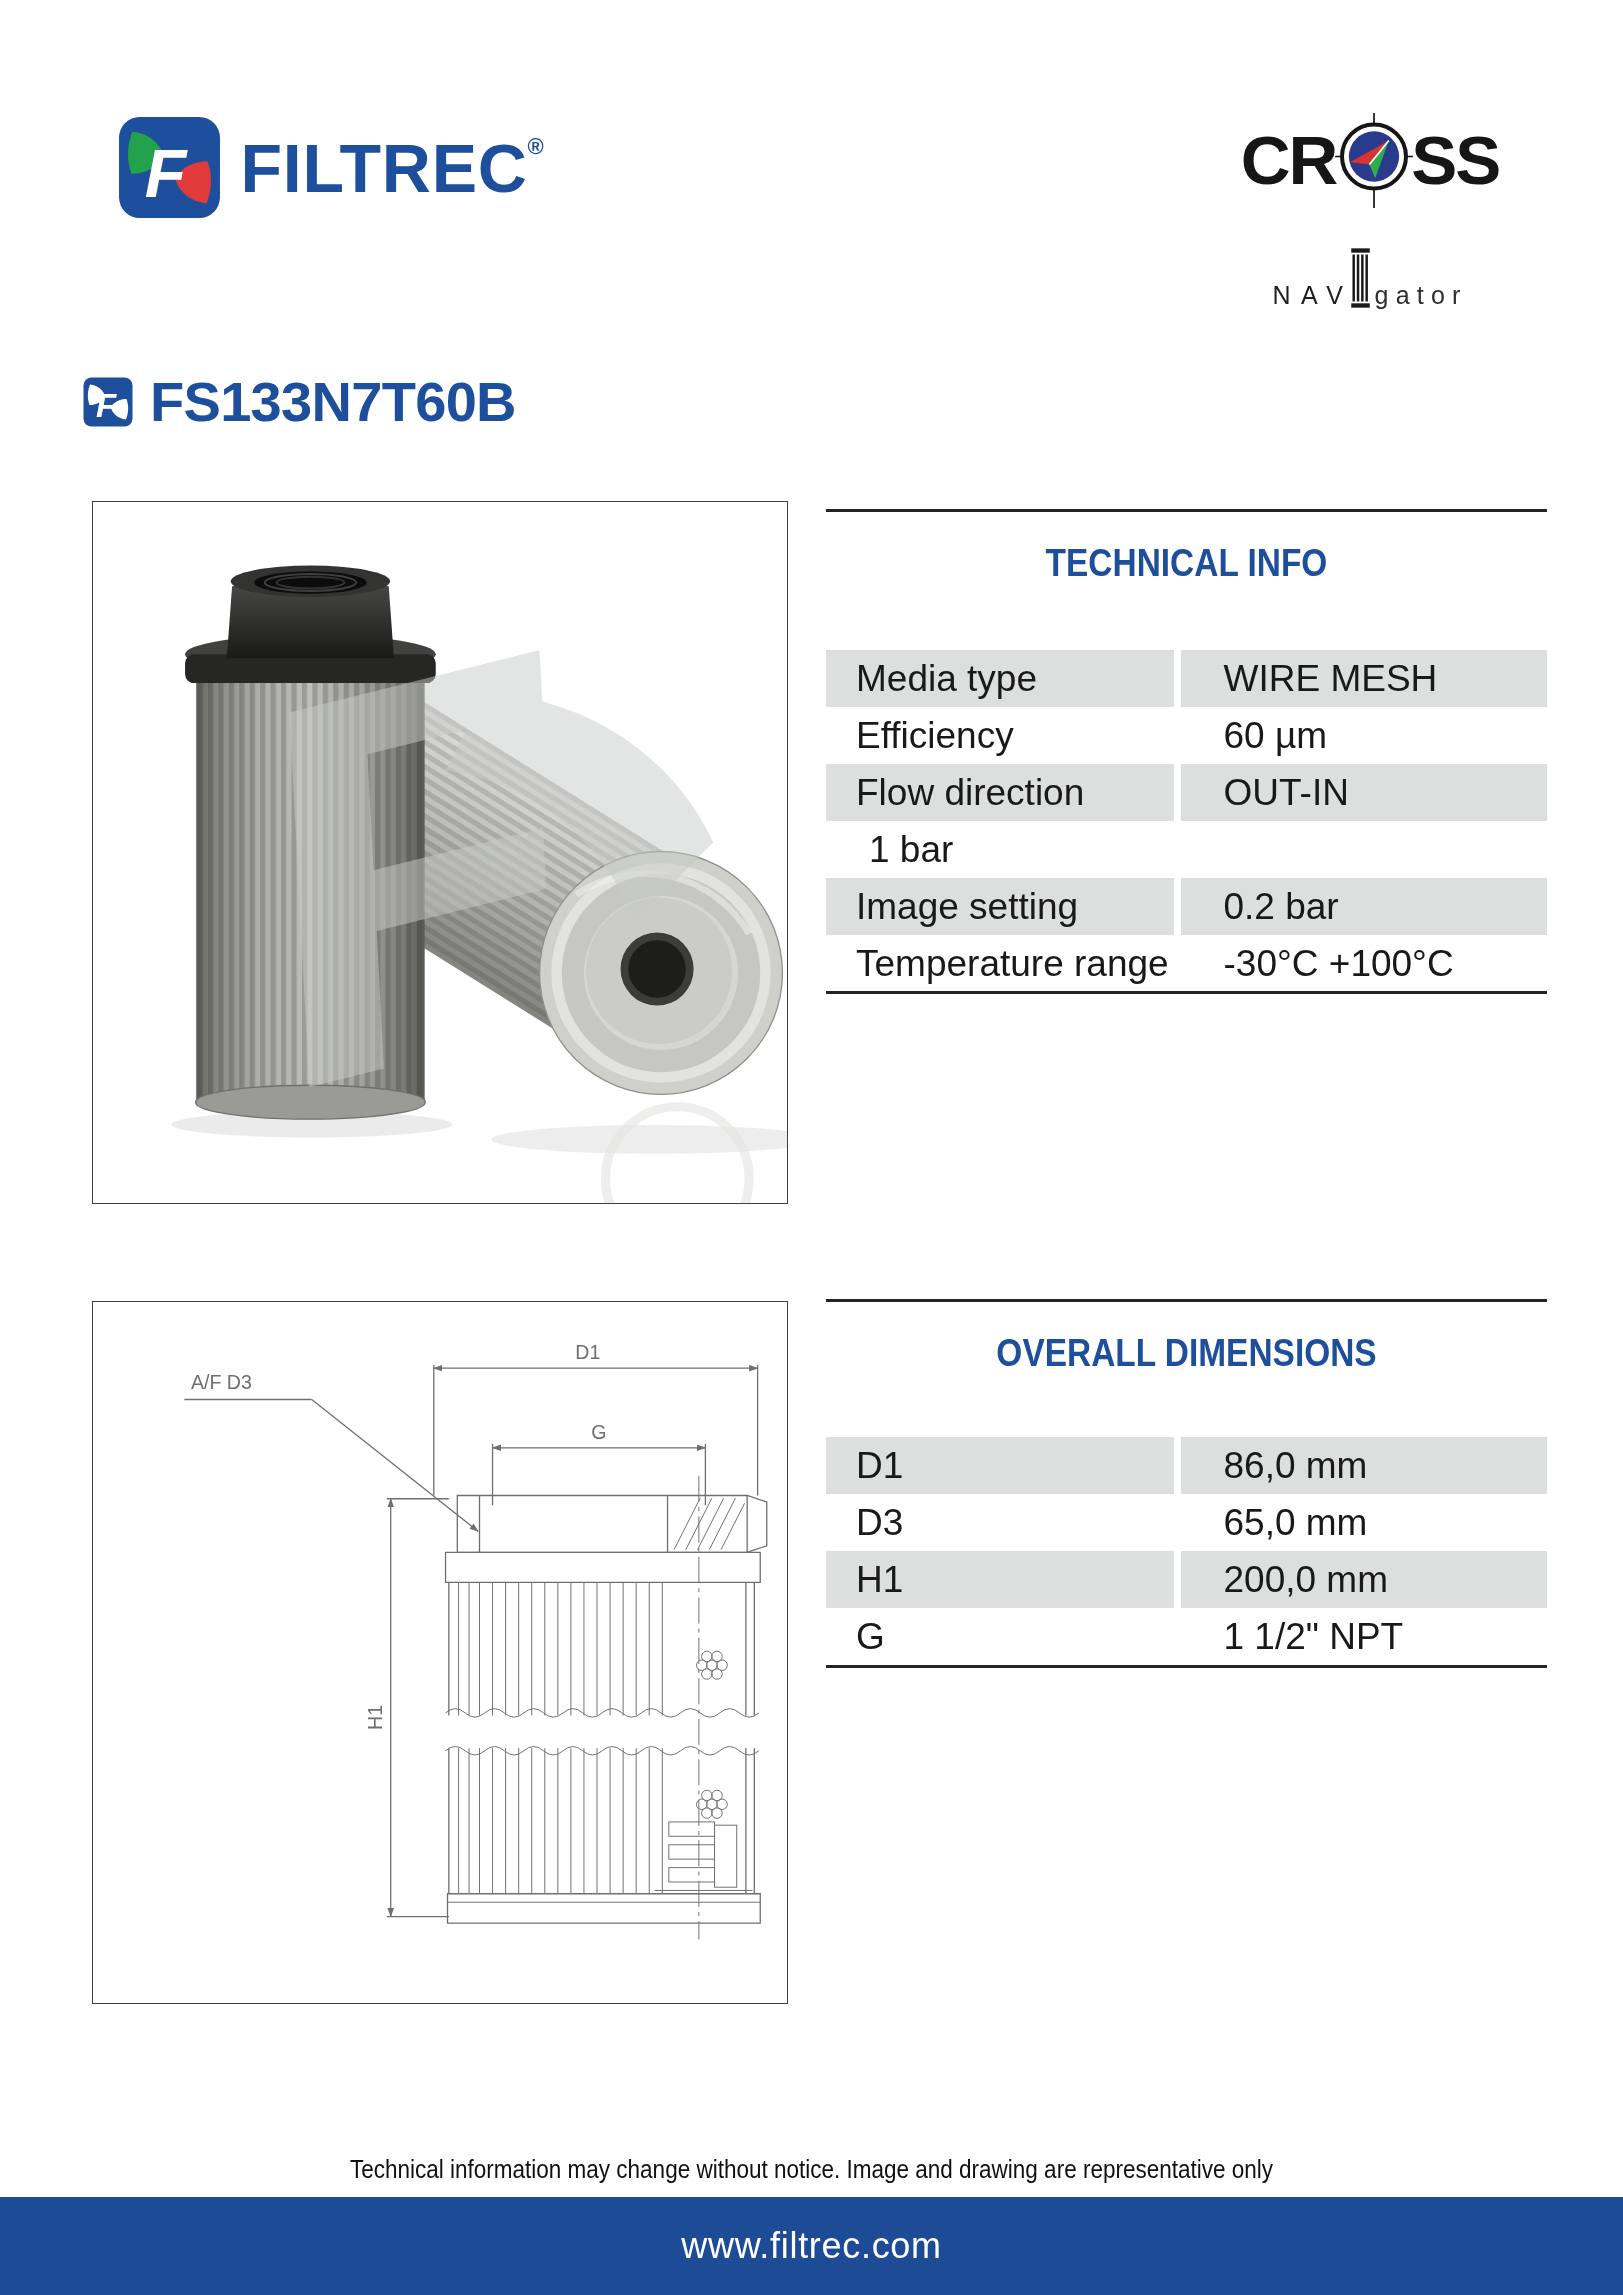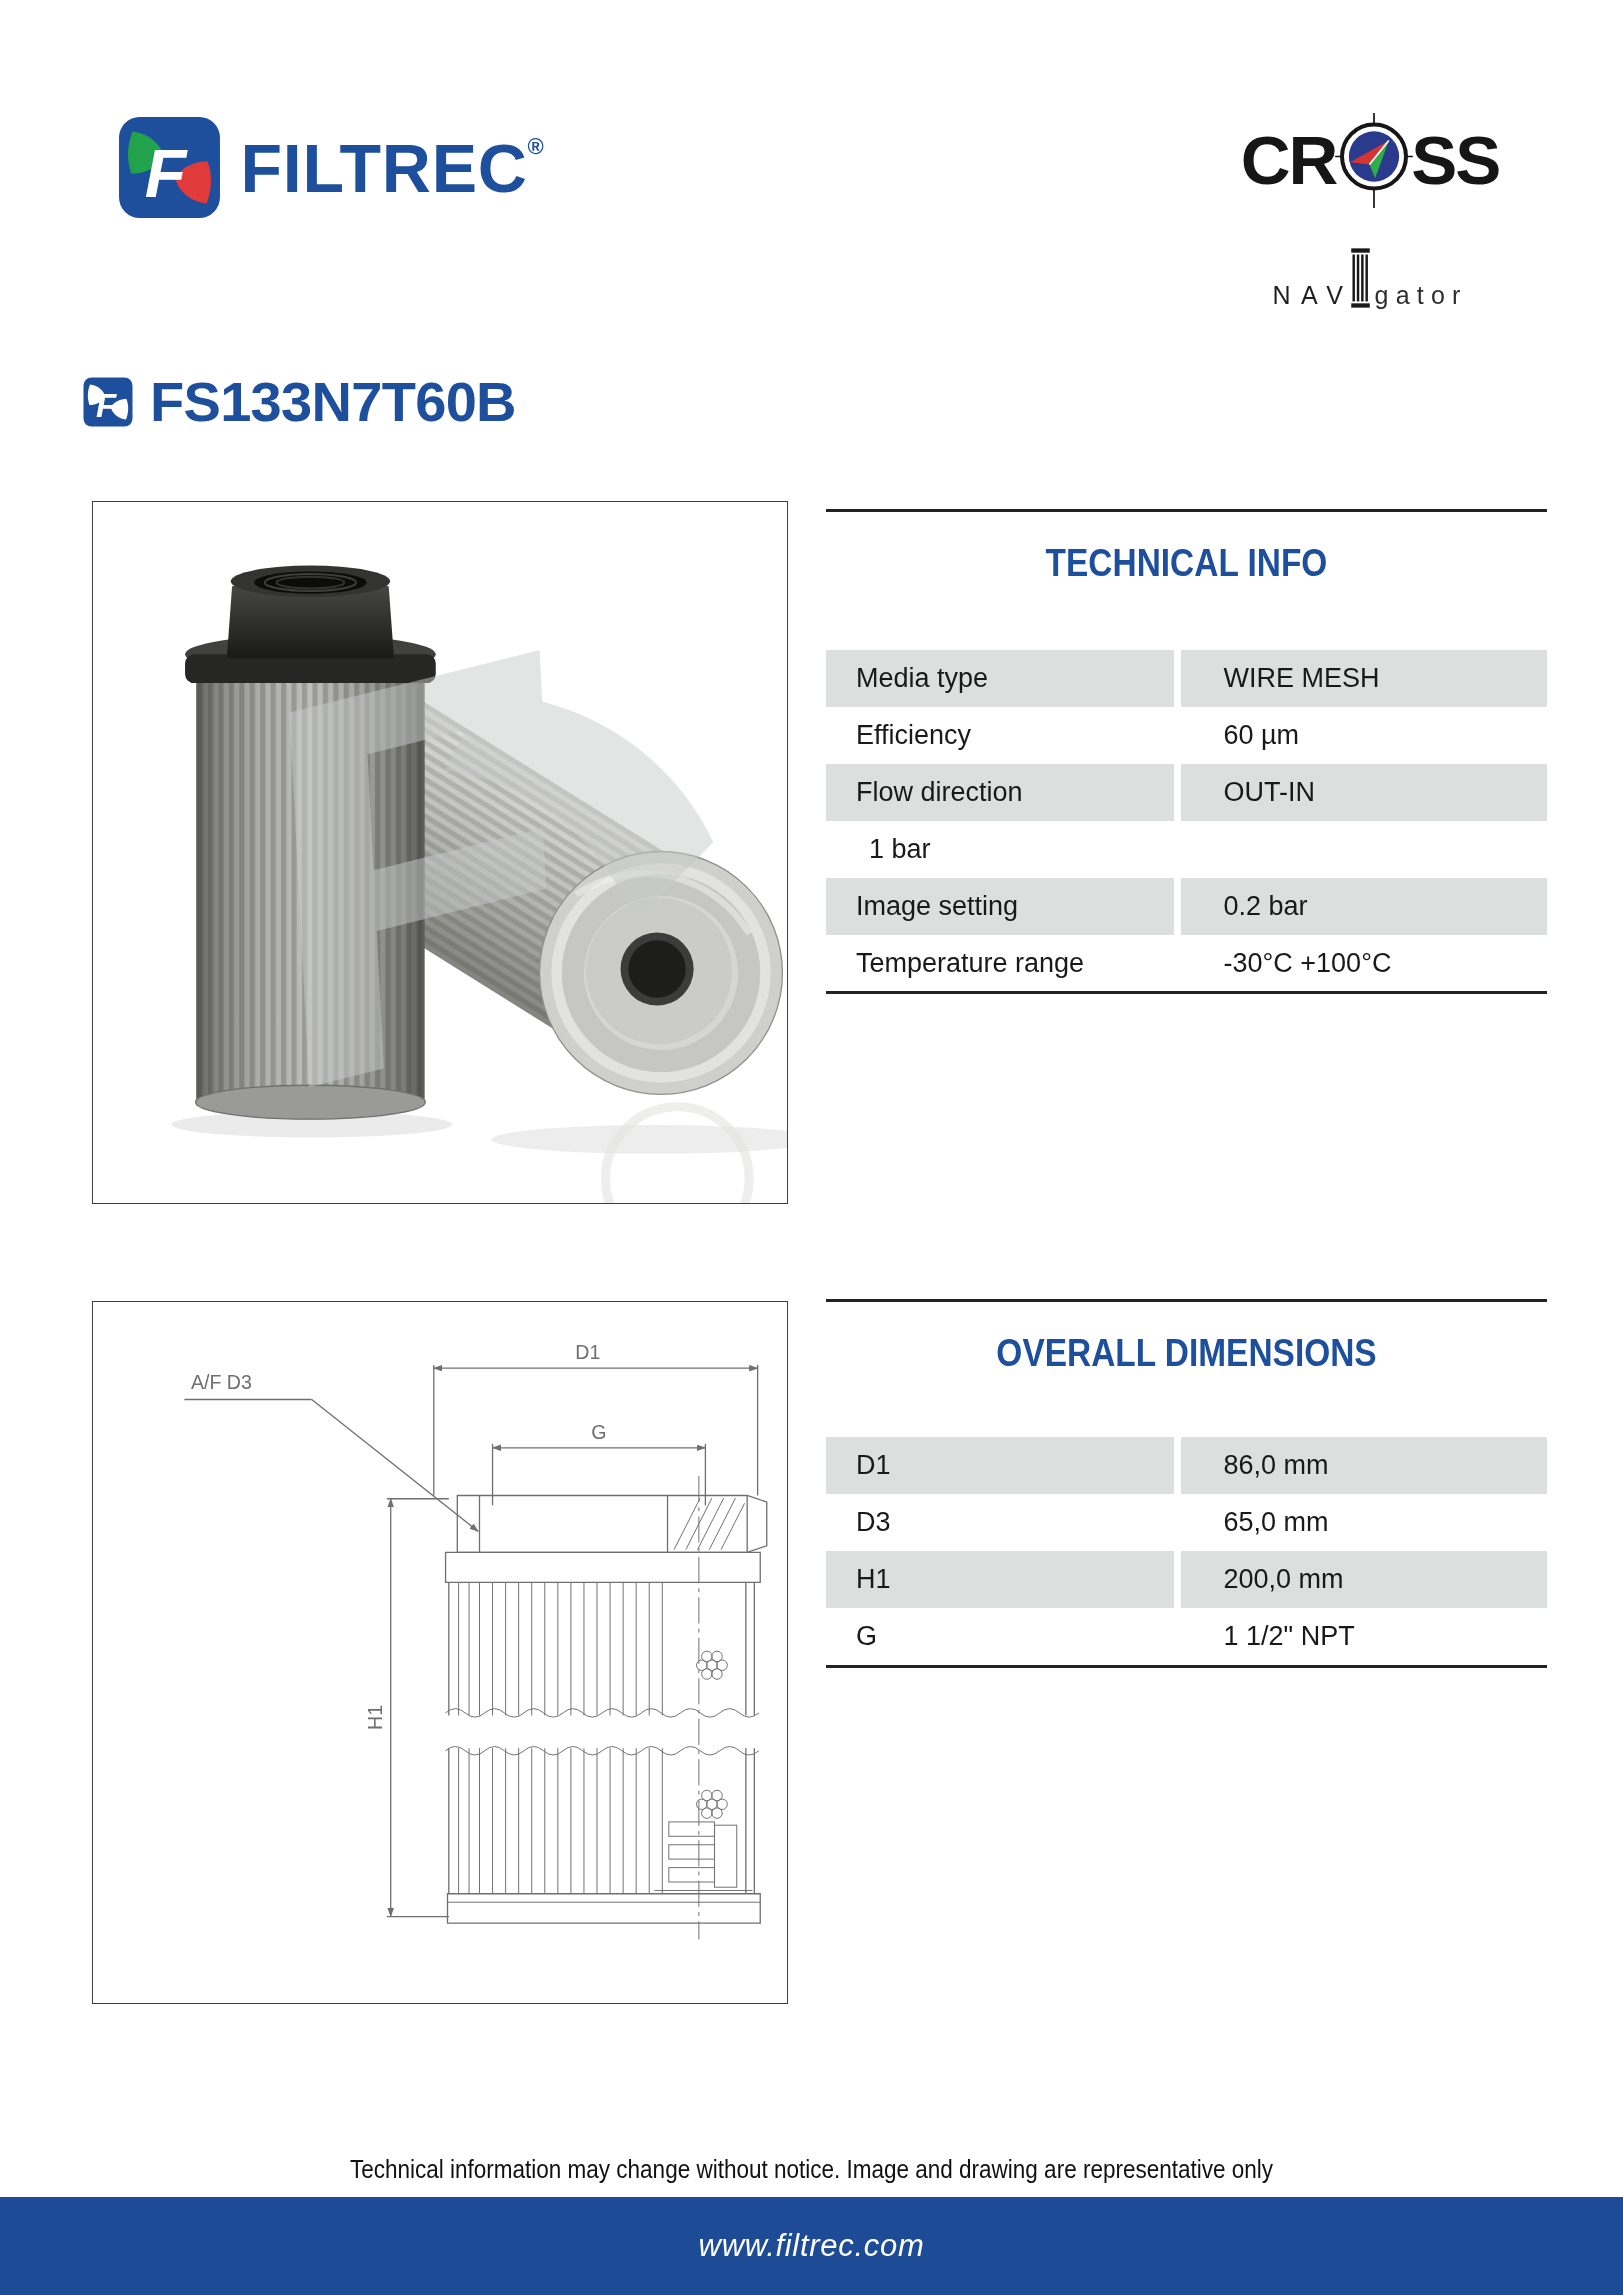--- a/index.html
+++ b/index.html
@@ -25,31 +25,31 @@
   .photo-box{top:501px;}
   .draw-box{top:1301px;}
   .img-box svg{display:block;width:100%;height:100%;}
 
   
   .rule{position:absolute;left:826px;width:721px;height:2.6px;background:#232323;}
   .sec-title{position:absolute;left:826px;width:721px;text-align:center;font-size:38px;font-weight:bold;
              color:#1d4f9c;transform:scaleX(.88);}
   .data-table{position:absolute;left:826px;width:721px;}
   .data-table .row{display:flex;height:57px;}
-  .data-table .cell{display:flex;align-items:center;font-size:27px;color:#191919;}
+  .data-table .cell{display:flex;align-items:center;font-size:37px;color:#191919;}
   .data-table .lbl{width:348px;margin-right:6.5px;padding-left:30px;box-sizing:border-box;}
   .data-table .val{flex:1;padding-left:43px;box-sizing:border-box;}
   .data-table .row:nth-child(odd) .cell{background:#dcdfdd;}
 
   
   .disclaimer{position:absolute;left:0;top:2155px;width:100%;text-align:center;font-size:25px;color:#111;
               transform:scaleX(.9);}
   .footer-bar{position:absolute;left:0;top:2197px;width:100%;height:98px;background:#1d4b96;
               display:flex;align-items:center;justify-content:center;}
-  .footer-bar .site{color:#ffffff;font-size:31px;letter-spacing:0.7px;font-style:italic;}
+  .footer-bar .site{color:#ffffff;font-size:36px;letter-spacing:0.7px;}
 </style>
 </head>
 <body>
 
 <div class="page">
 
   <div class="filtrec-logo">
     <svg width="103" height="103" viewBox="0 0 100 100">
       <rect x="1" y="1" width="98" height="98" rx="20" fill="#1d4f9c"></rect>
       <path d="M14,15 C31,17 41,27 45,40 C37,51 25,56 13,56 C8,42 9,28 14,15 Z" fill="#23a24d"></path>

